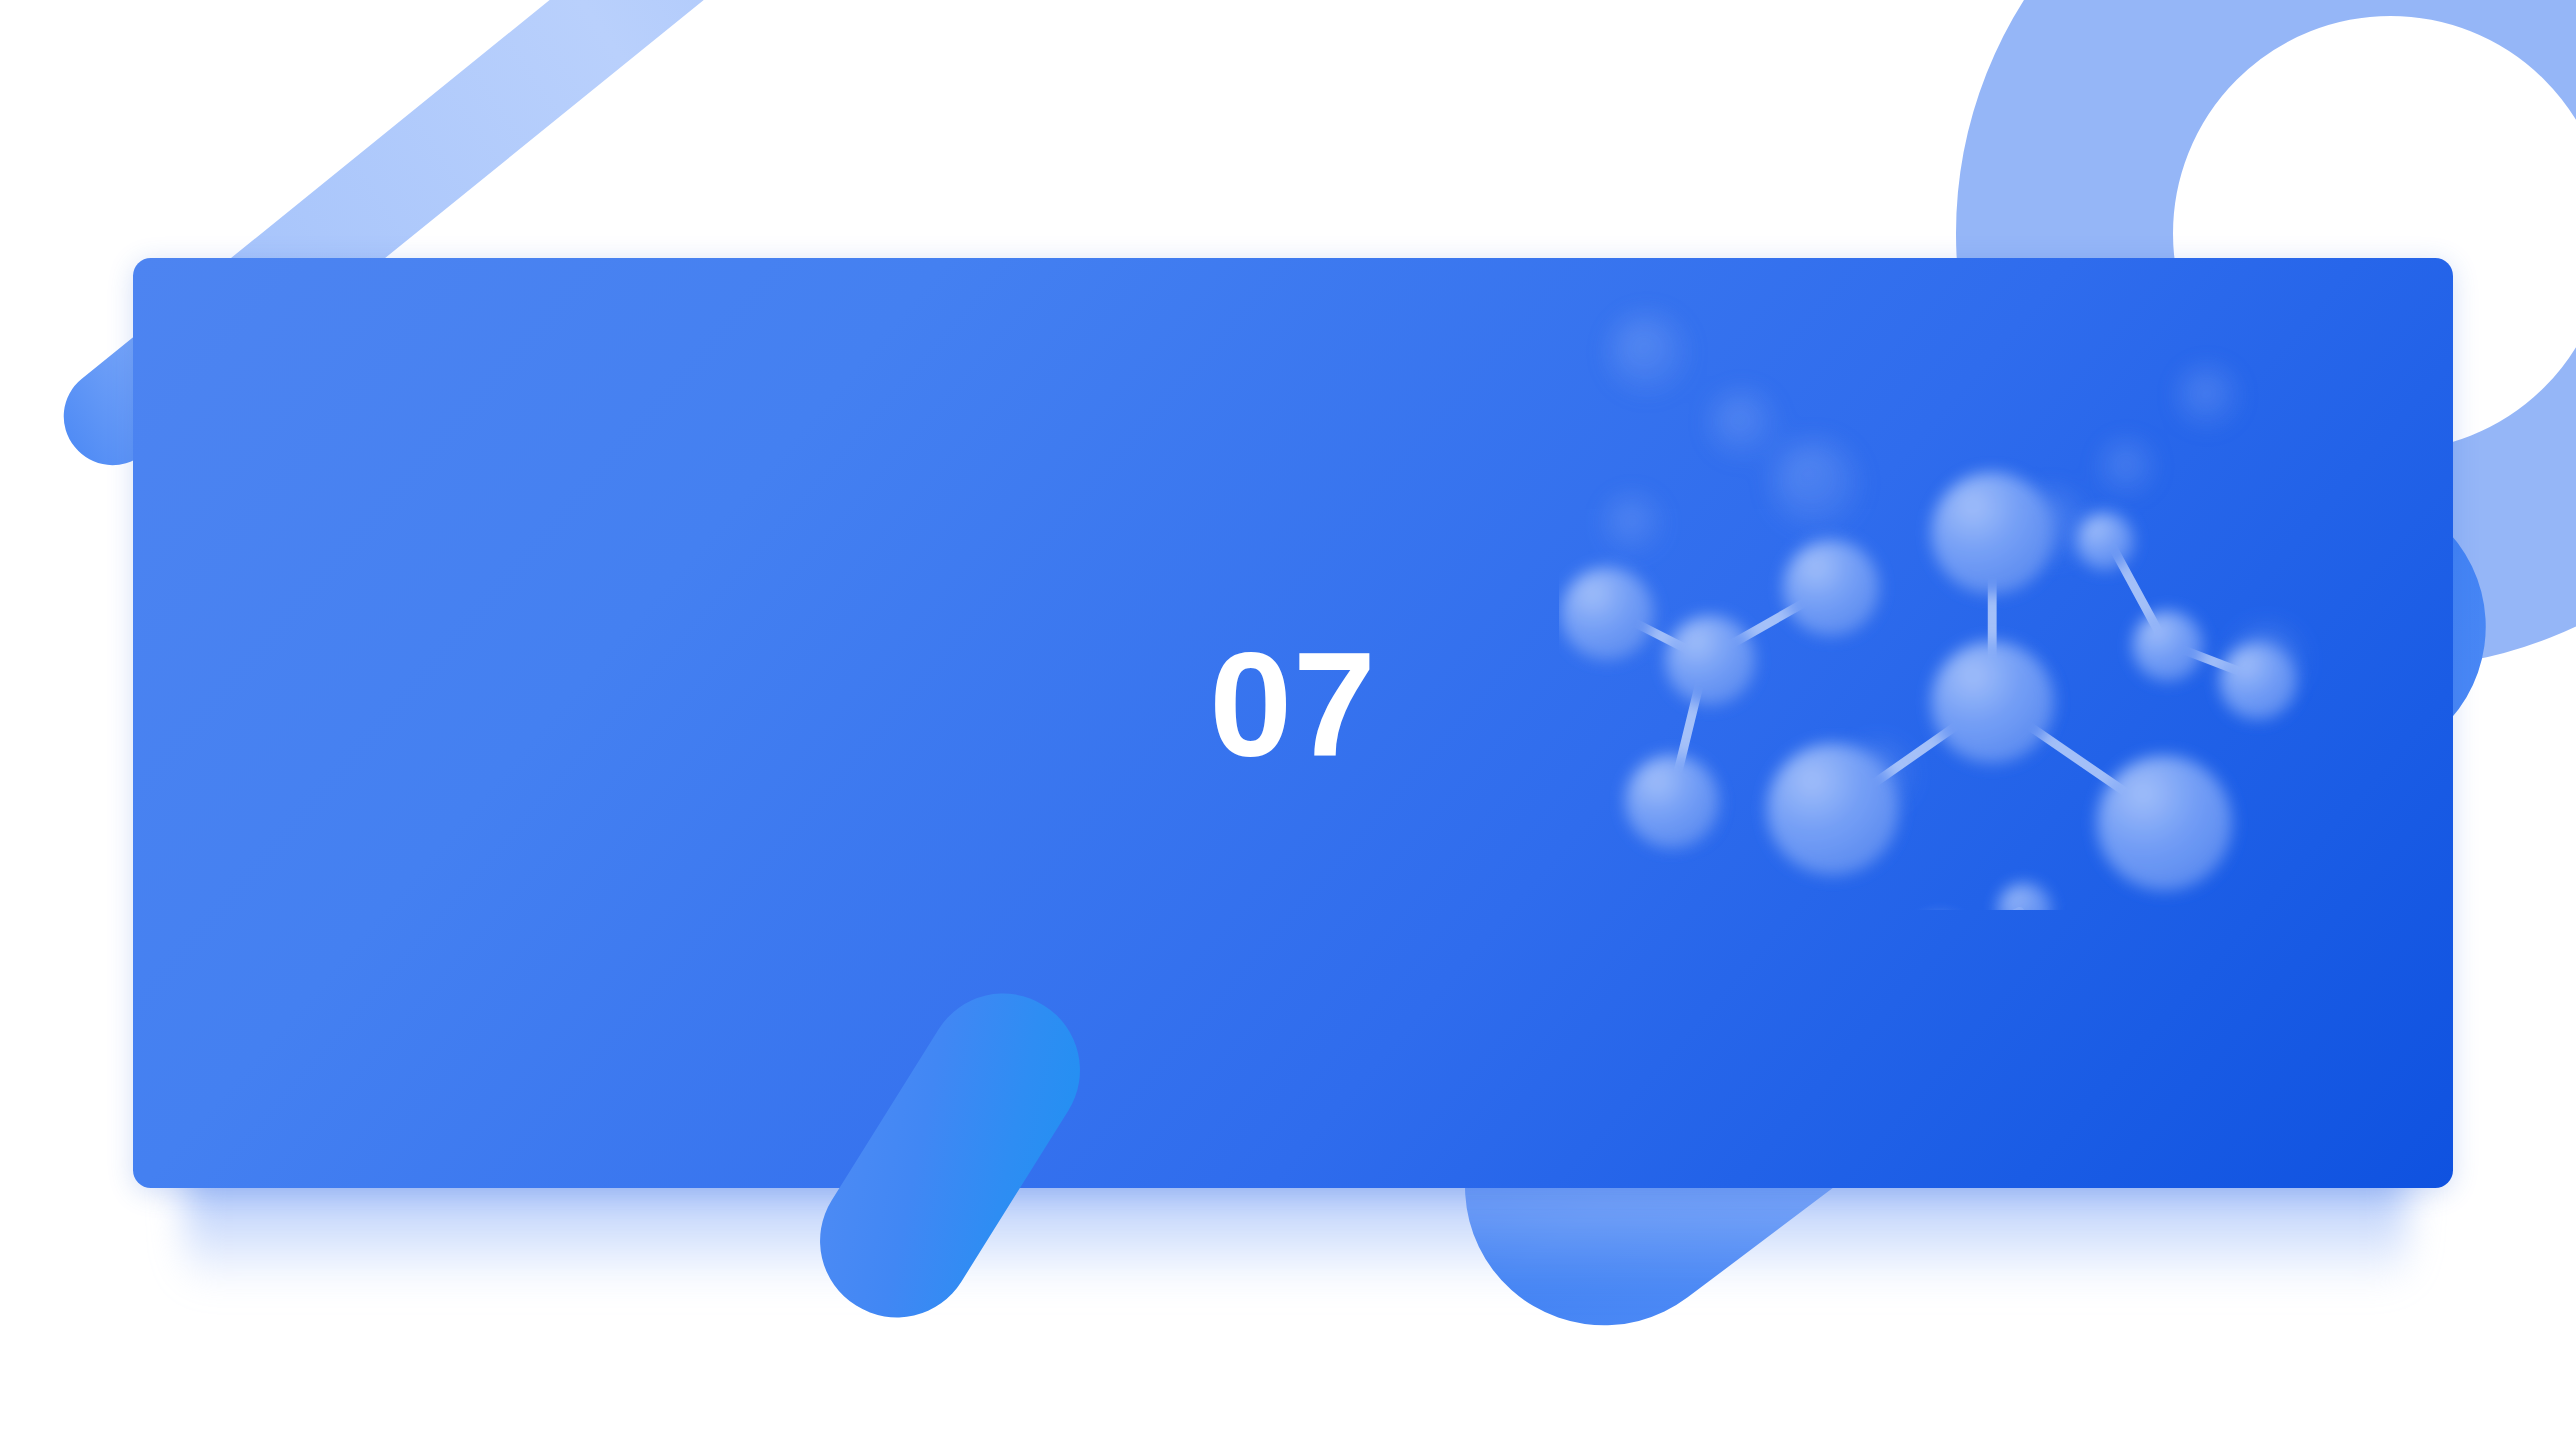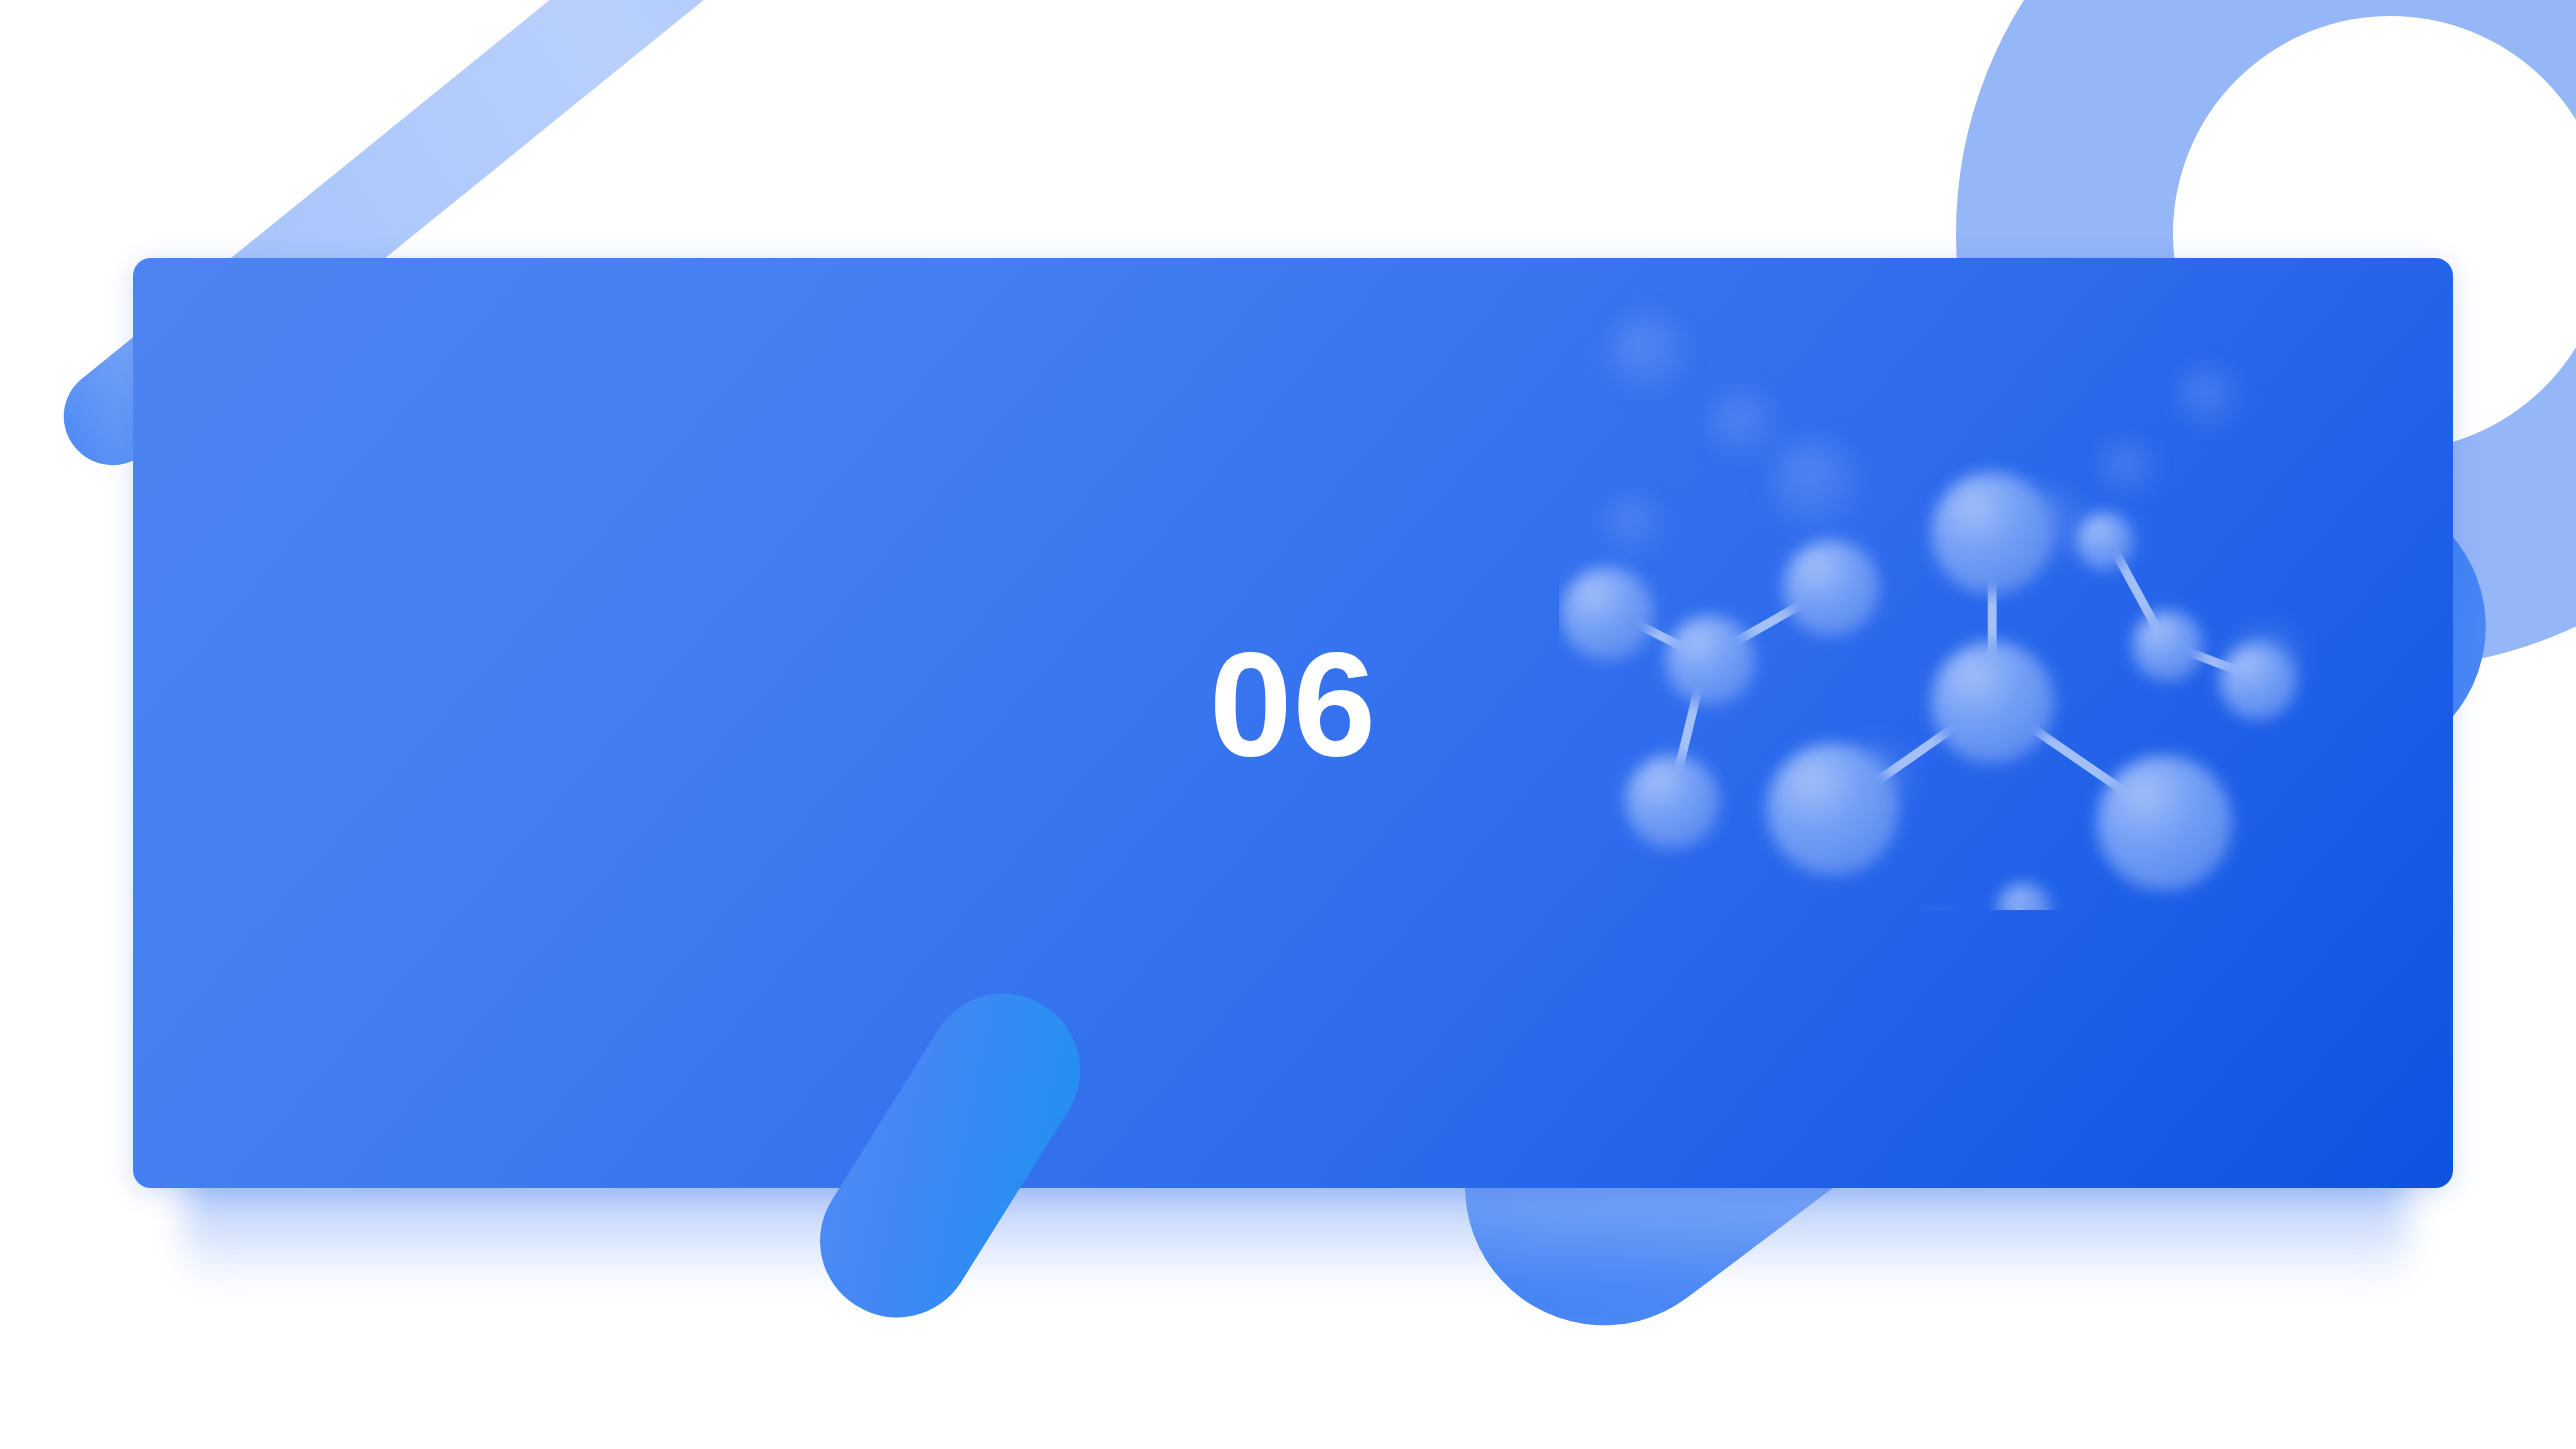--- a/index.html
+++ b/index.html
@@ -254,21 +254,21 @@
 
           <g filter="url(#blurSoft)" opacity=".9">
             <circle cx="474" cy="826" r="38" fill="url(#sph)"></circle>
             <circle cx="578" cy="780" r="34" fill="url(#sph)"></circle>
             <circle cx="640" cy="862" r="40" fill="url(#sph)"></circle>
           </g>
         </svg>
       </div>
 
       <div class="card-text">
-        <div class="section-number">06</div>
+        <div class="section-number">07</div>
       </div>
 
     </div>
   </div>
 
   <div class="capsule-front"></div>
 
 </div>
 
 

